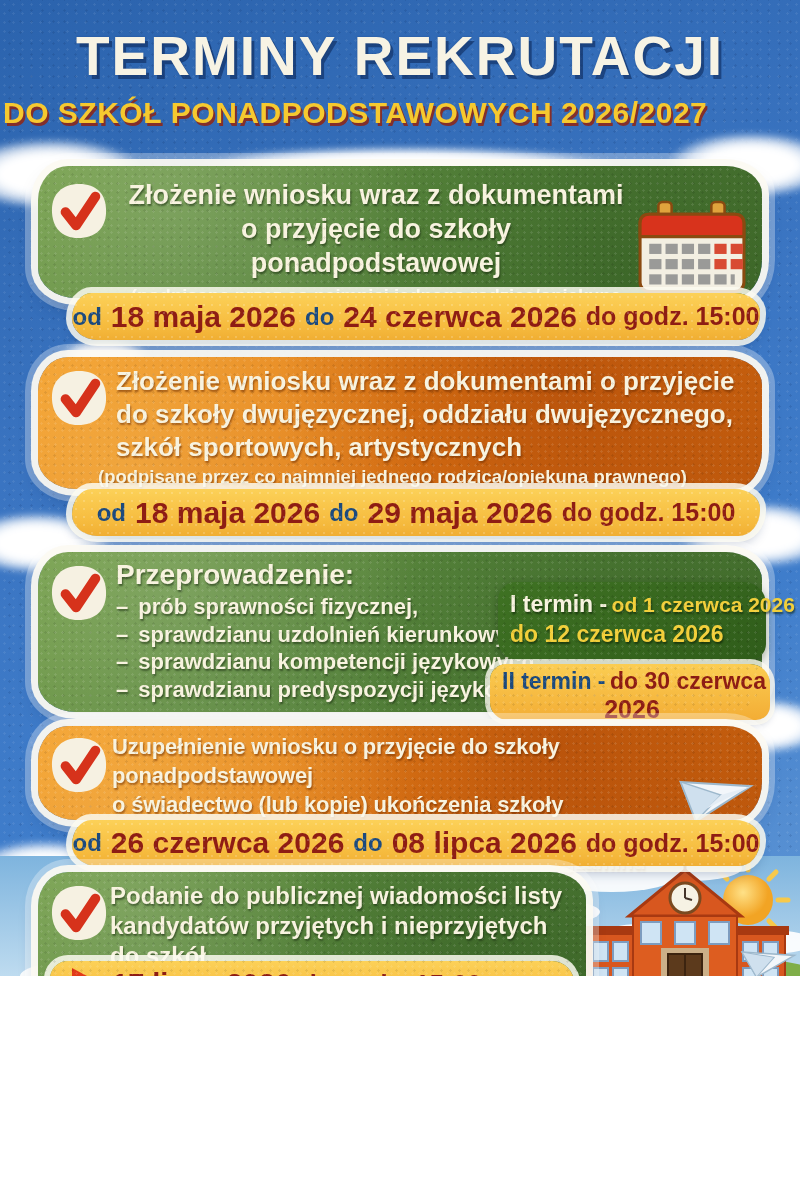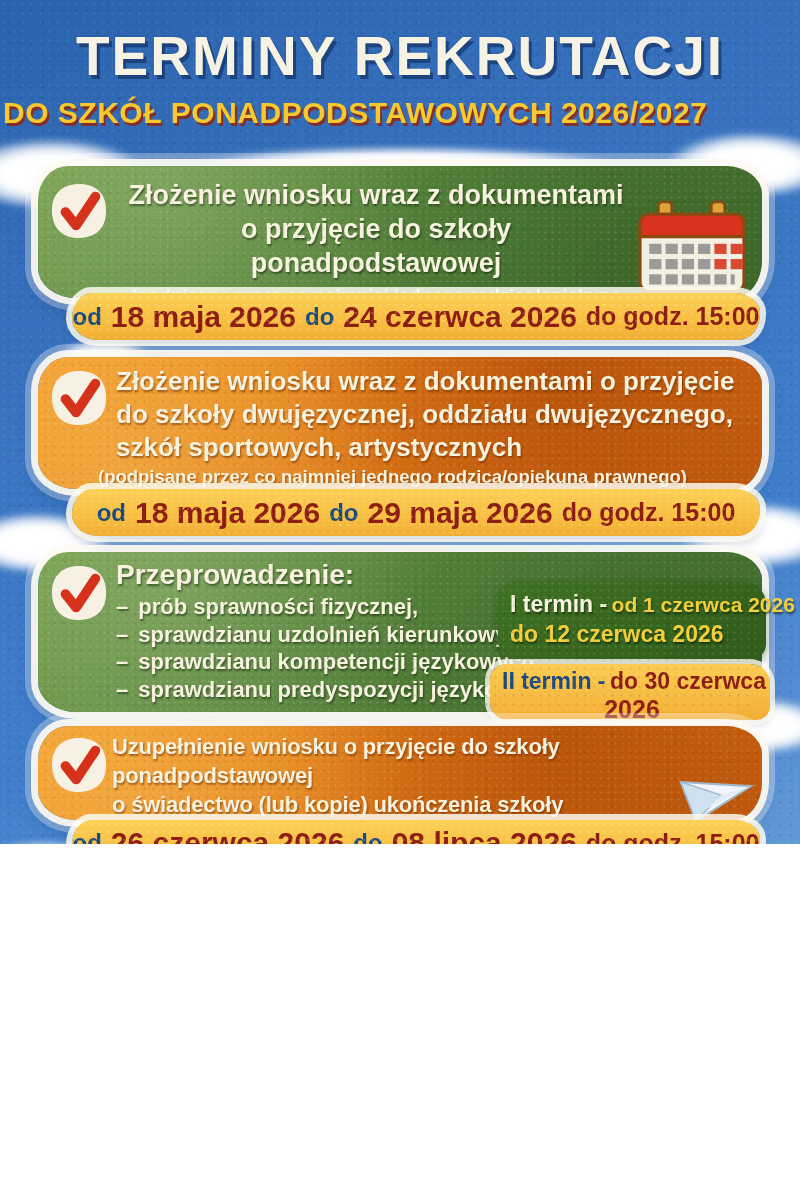--- a/index.html
+++ b/index.html
@@ -1,18 +1,18 @@
 <!DOCTYPE html>
 <html lang="pl"><head>
 <meta charset="utf-8">
 <style>
   html,body{margin:0;padding:0;}
   body{font-family:"Liberation Sans","DejaVu Sans",sans-serif;}
   .poster{
-    position:relative;width:800px;height:844px;overflow:hidden;
+    position:relative;width:800px;height:976px;overflow:hidden;
     background:
       radial-gradient(rgba(255,255,255,.07) 1.2px, transparent 1.4px) 0 0/9px 9px,
       radial-gradient(rgba(10,40,90,.14) 1px, transparent 1.2px) 4px 5px/11px 11px,
       linear-gradient(160deg,#2b63ad 0%, #3a74c1 38%, #3f7dcb 68%, #6198d6 100%);
   }
   .cloud{position:absolute;background:radial-gradient(closest-side,#ffffff 55%,rgba(255,255,255,.75) 75%,rgba(255,255,255,0) 100%);border-radius:50%;filter:blur(3px);z-index:1;}
   
   .title{position:absolute;top:24px;left:0;width:100%;text-align:center;z-index:2;
     font-size:55px;font-weight:bold;letter-spacing:2px;color:#f7f3e4;
     text-shadow:3px 4px 0 rgba(14,42,92,.6),0 0 2px rgba(14,42,92,.35);}

